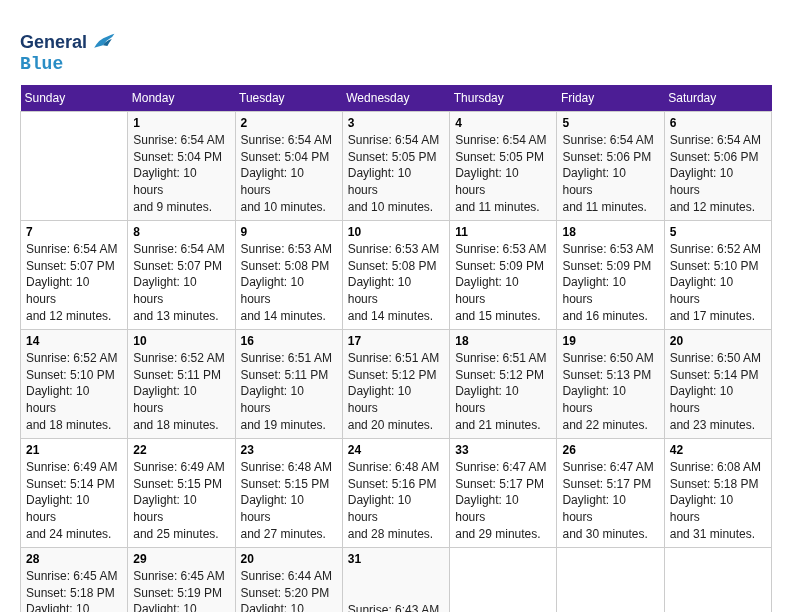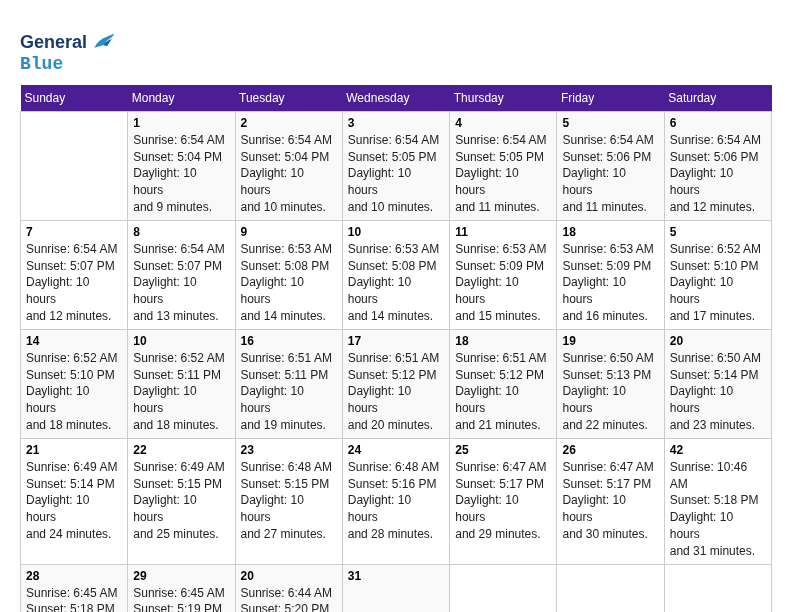--- a/index.html
+++ b/index.html
@@ -278,36 +278,36 @@
 and 27 minutes.</div>
         </td>
         <td>
           <div class="day-num">24</div>
           <div class="day-info" style="white-space: pre-line;">Sunrise: 6:48 AM
 Sunset: 5:16 PM
 Daylight: 10 hours
 and 28 minutes.</div>
         </td>
         <td>
-          <div class="day-num">25</div>
+          <div class="day-num">33</div>
           <div class="day-info" style="white-space: pre-line;">Sunrise: 6:47 AM
 Sunset: 5:17 PM
 Daylight: 10 hours
 and 29 minutes.</div>
         </td>
         <td>
           <div class="day-num">26</div>
           <div class="day-info" style="white-space: pre-line;">Sunrise: 6:47 AM
 Sunset: 5:17 PM
 Daylight: 10 hours
 and 30 minutes.</div>
         </td>
         <td>
           <div class="day-num">42</div>
-          <div class="day-info" style="white-space: pre-line;">Sunrise: 10:46 AM
+          <div class="day-info" style="white-space: pre-line;">Sunrise: 6:08 AM
 Sunset: 5:18 PM
 Daylight: 10 hours
 and 31 minutes.</div>
         </td>
       </tr>
       <tr>
         <td>
           <div class="day-num">28</div>
           <div class="day-info" style="white-space: pre-line;">Sunrise: 6:45 AM
 Sunset: 5:18 PM

